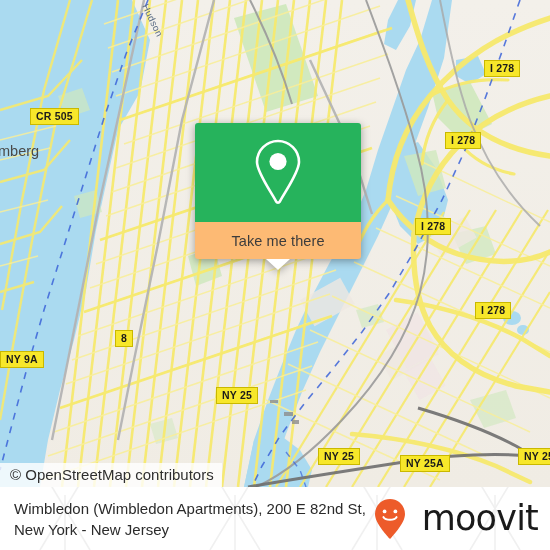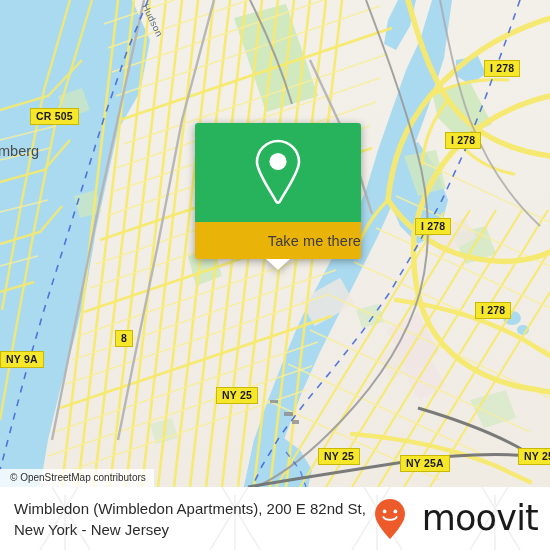--- a/index.html
+++ b/index.html
@@ -55,24 +55,24 @@
     left:195px; top:123px;
     width:166px;
     filter:drop-shadow(0 2px 4px rgba(0,0,0,0.35));
   }
   .callout-top {
     height:99px;
     border-radius:3px 3px 0 0;
     display:flex; align-items:center; justify-content:center;
   }
   .callout-bottom {
-    background:#eab308;
+    background:#fdba74;
     height:37px;
     border-radius:0 0 3px 3px;
-    display:flex; align-items:center; justify-content:flex-end;
+    display:flex; align-items:center; justify-content:center;
     position:relative;
   }
   .callout-bottom-label {
     font-size:14.5px;
     color:#3c3c3c;
     font-family:"Liberation Sans", sans-serif;
     letter-spacing:0.1px;
   }
   .callout-tail {
     position:absolute;
@@ -82,21 +82,21 @@
     border-right:12px solid transparent;
     border-top:11px solid #ffffff;
   }
   .pin-svg { display:block; }
 
   
   .attribution {
     position:absolute; left:0; bottom:0;
     background:rgba(255,255,255,0.80);
     padding:3px 8px 4px 10px;
-    font-size:10px;
+    font-size:15px;
     color:#2f2f2f;
     font-family:"Liberation Sans", sans-serif;
     white-space:nowrap;
   }
 
   
   .footer {
     position:absolute; left:0; top:487px;
     width:550px; height:63px;
     background:#ffffff;

